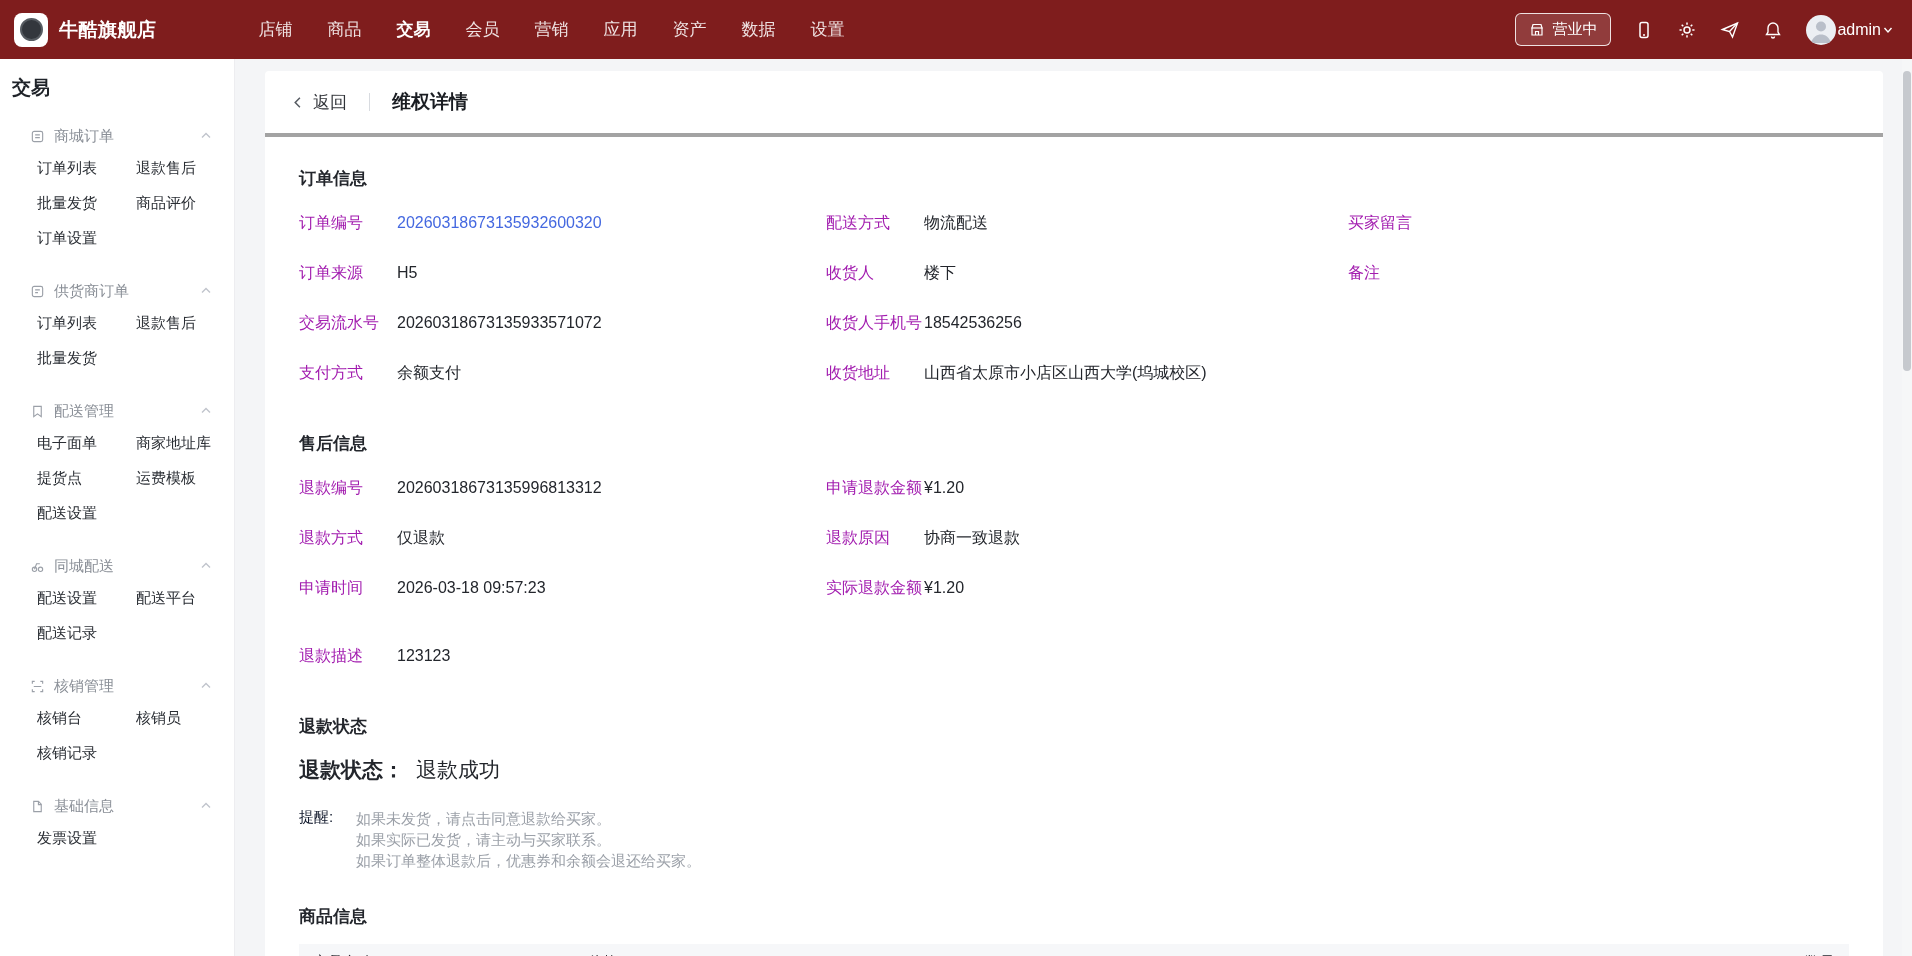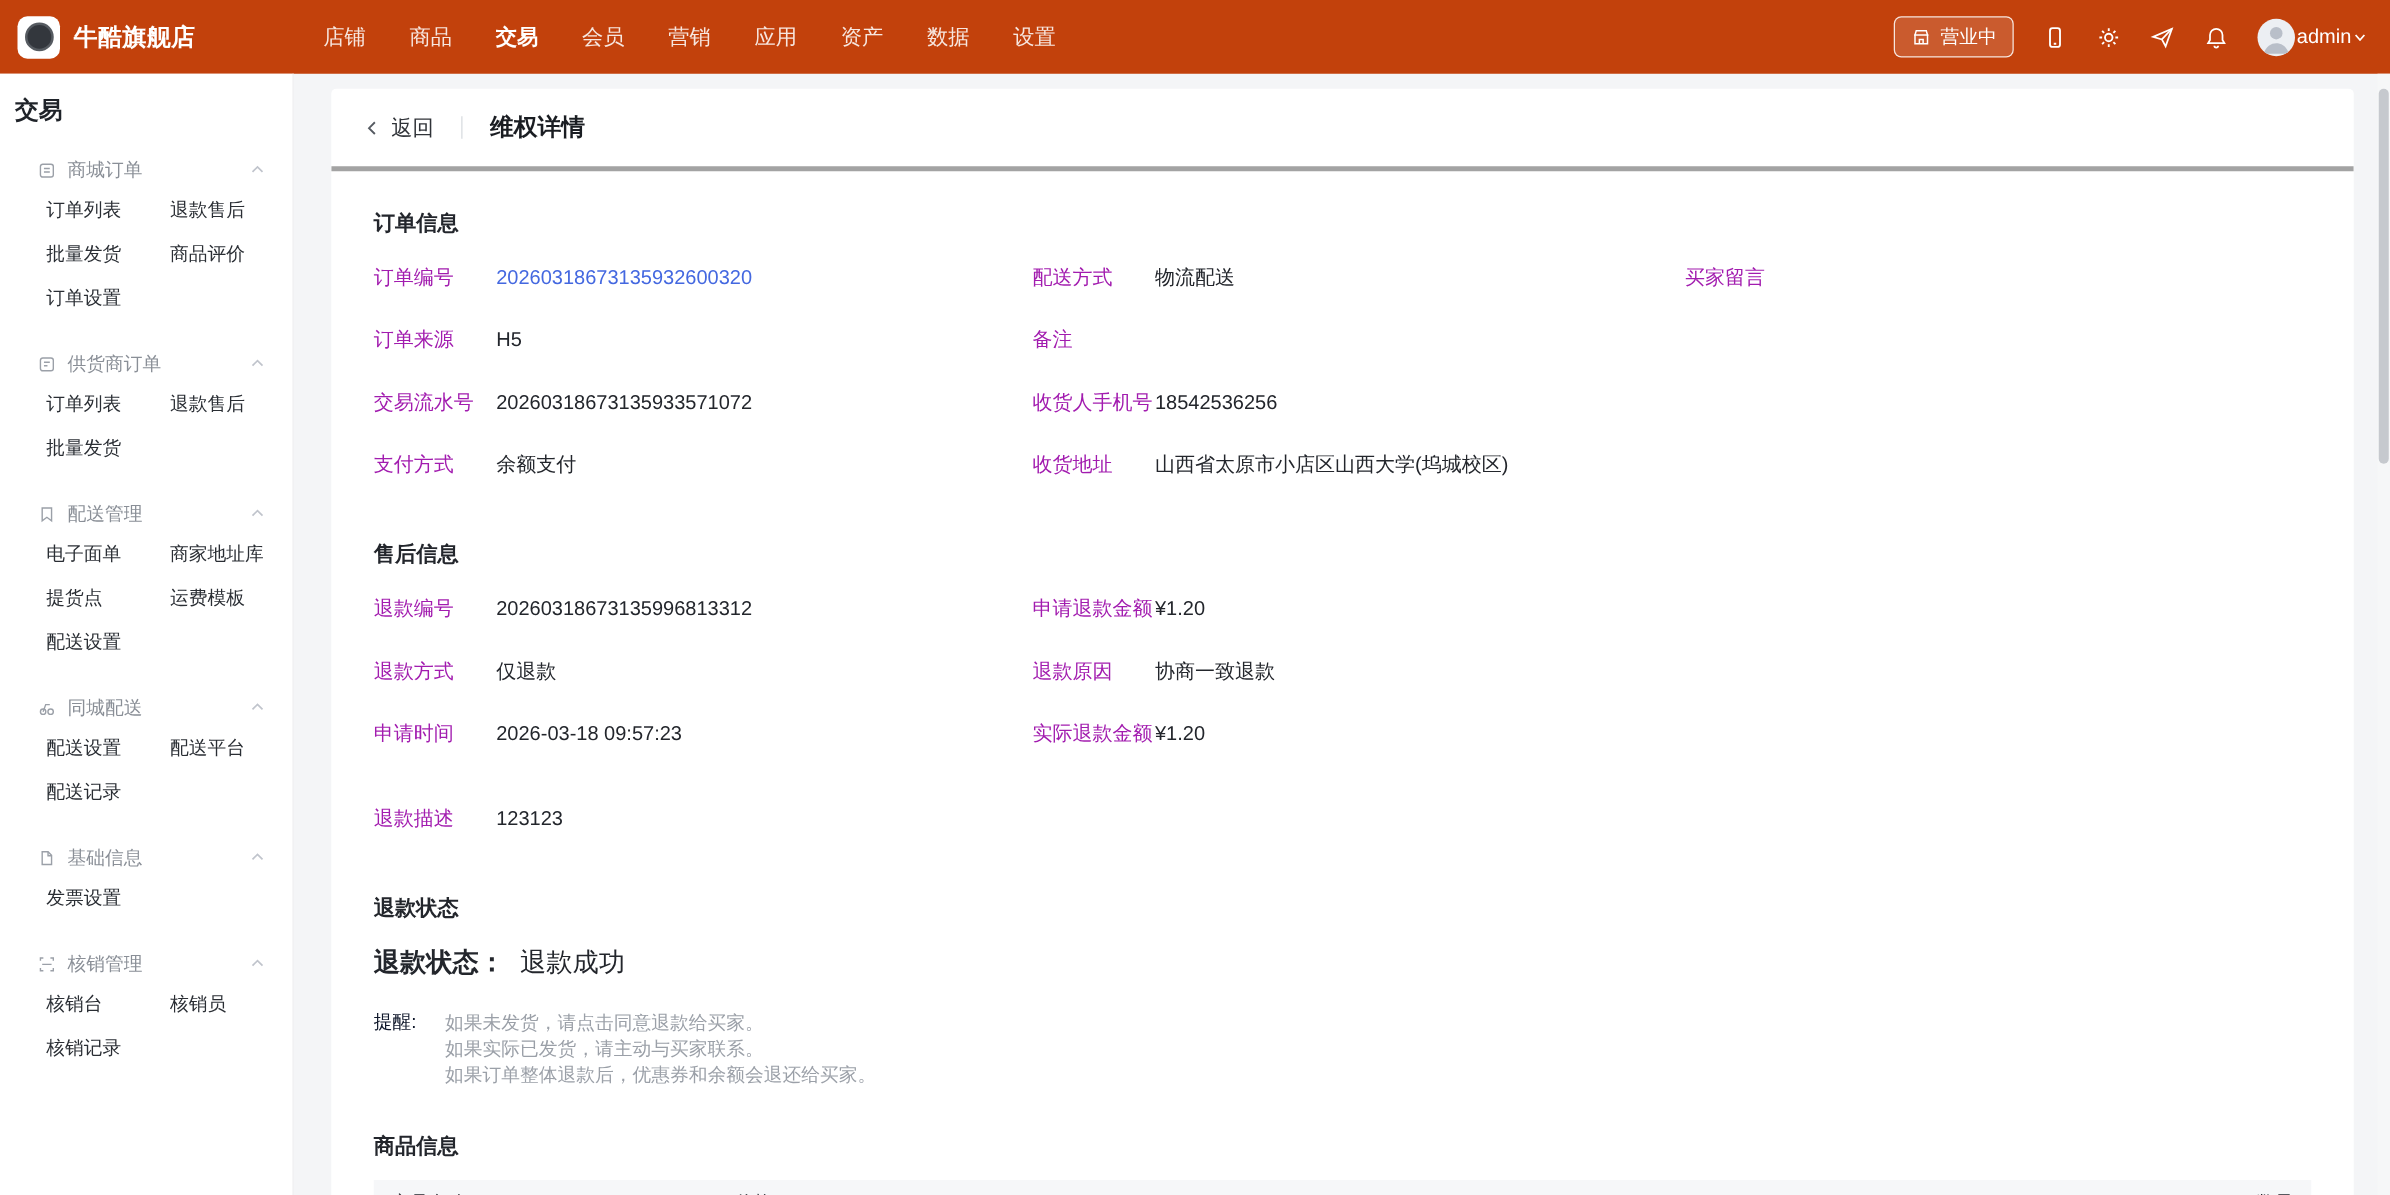--- a/index.html
+++ b/index.html
@@ -7,21 +7,21 @@
   body {
     width:1912px; height:956px; overflow:hidden;
     background:#f4f5f7;
     font-family:"Liberation Sans","DejaVu Sans",sans-serif;
     color:#23262c;
   }
   .screen { position:relative; width:1912px; height:956px; }
 
   
   .topbar {
-    height:59px; background:#c2410c; display:flex; align-items:center;
+    height:59px; background:#7f1d1d; display:flex; align-items:center;
     padding:0 18px 0 14px; color:#fff;
   }
   .brand { display:flex; align-items:center; gap:11px; }
   .logo { width:34px; height:34px; background:#fff; border-radius:8px;
           display:flex; align-items:center; justify-content:center; }
   .logo-core { width:23px; height:23px; border-radius:50%; background:#33373d;
                border:2px solid #565b61; }
   .brand-name { font-size:19px; font-weight:700; letter-spacing:.5px; }
 
   .topnav { display:flex; gap:31px; margin-left:100px; font-size:17px; }
@@ -274,54 +274,54 @@
           <div class="side-item">配送设置</div>
           <div class="side-item">配送平台</div>
           <div class="side-item">配送记录</div>
         </div>
       </div>
 
       <div class="group">
         <div class="group-header">
           <span class="gicon">
             <svg viewBox="0 0 16 16">
-                <path d="M4 2.5h5l3 3v8H4z"></path>
-                <path d="M9 2.5V6h3"></path>
-              </svg>
-          </span>
-          <span class="glabel">基础信息</span>
-          <span class="gchevron">
-            <svg viewBox="0 0 12 12" fill="none" stroke="#c0c4cc" stroke-width="1.4">
-                <polyline points="2,7.5 6,3.5 10,7.5"></polyline>
-              </svg>
-          </span>
-        </div>
-        <div class="group-items">
-          <div class="side-item">发票设置</div>
-        </div>
-      </div>
-
-      <div class="group">
-        <div class="group-header">
-          <span class="gicon">
-            <svg viewBox="0 0 16 16">
                 <path d="M2.5 5V2.5H5M11 2.5h2.5V5M13.5 11v2.5H11M5 13.5H2.5V11M4 8h8"></path>
               </svg>
           </span>
           <span class="glabel">核销管理</span>
           <span class="gchevron">
             <svg viewBox="0 0 12 12" fill="none" stroke="#c0c4cc" stroke-width="1.4">
                 <polyline points="2,7.5 6,3.5 10,7.5"></polyline>
               </svg>
           </span>
         </div>
         <div class="group-items">
           <div class="side-item">核销台</div>
           <div class="side-item">核销员</div>
           <div class="side-item">核销记录</div>
+        </div>
+      </div>
+
+      <div class="group">
+        <div class="group-header">
+          <span class="gicon">
+            <svg viewBox="0 0 16 16">
+                <path d="M4 2.5h5l3 3v8H4z"></path>
+                <path d="M9 2.5V6h3"></path>
+              </svg>
+          </span>
+          <span class="glabel">基础信息</span>
+          <span class="gchevron">
+            <svg viewBox="0 0 12 12" fill="none" stroke="#c0c4cc" stroke-width="1.4">
+                <polyline points="2,7.5 6,3.5 10,7.5"></polyline>
+              </svg>
+          </span>
+        </div>
+        <div class="group-items">
+          <div class="side-item">发票设置</div>
         </div>
       </div>
     </div>
 
     <div class="main">
       <div class="card">
 
         <div class="card-header">
           <div class="back-btn">
             <span class="back-icon">
@@ -351,20 +351,24 @@
                 </div>
                 <div class="field">
                   <span class="flabel">买家留言</span>
                   <span class="fvalue"></span>
                 </div>
               </div>
               <div class="info-row">
                 <div class="field">
                   <span class="flabel">订单来源</span>
                   <span class="fvalue">H5</span>
+                </div>
+                <div class="field">
+                  <span class="flabel">收货人</span>
+                  <span class="fvalue">楼下</span>
                 </div>
                 <div class="field">
                   <span class="flabel">备注</span>
                   <span class="fvalue"></span>
                 </div>
               </div>
               <div class="info-row">
                 <div class="field">
                   <span class="flabel">交易流水号</span>
                   <span class="fvalue">20260318673135933571072</span>

